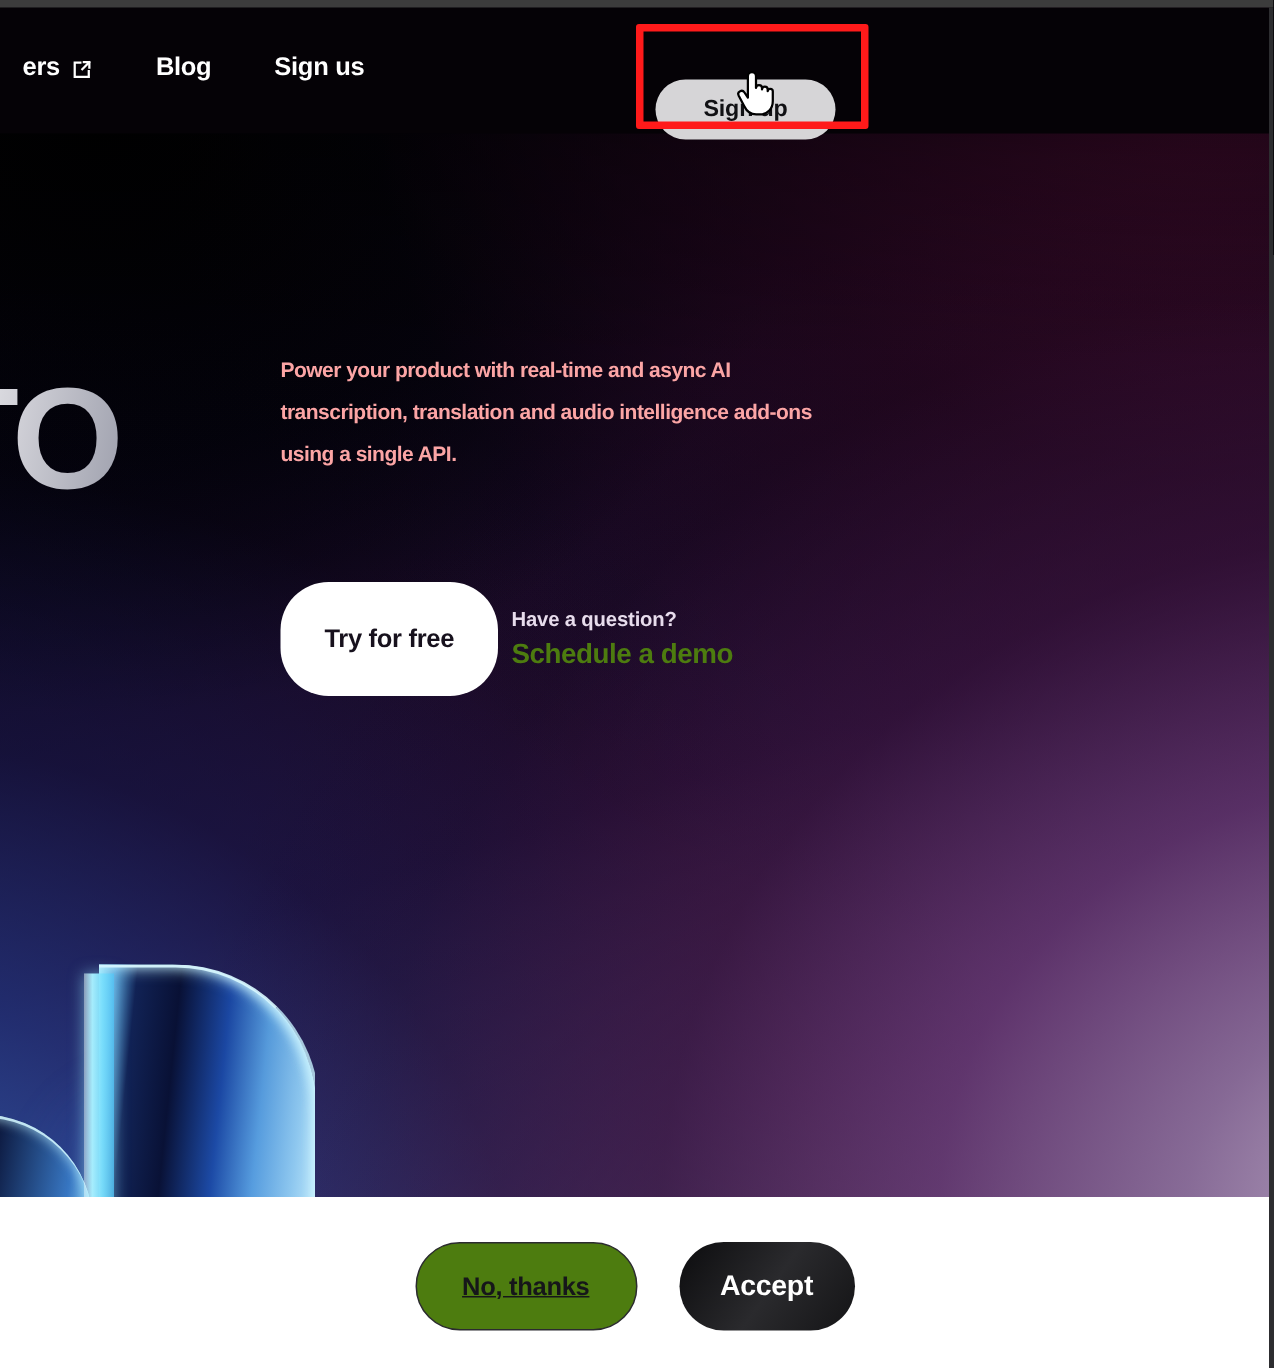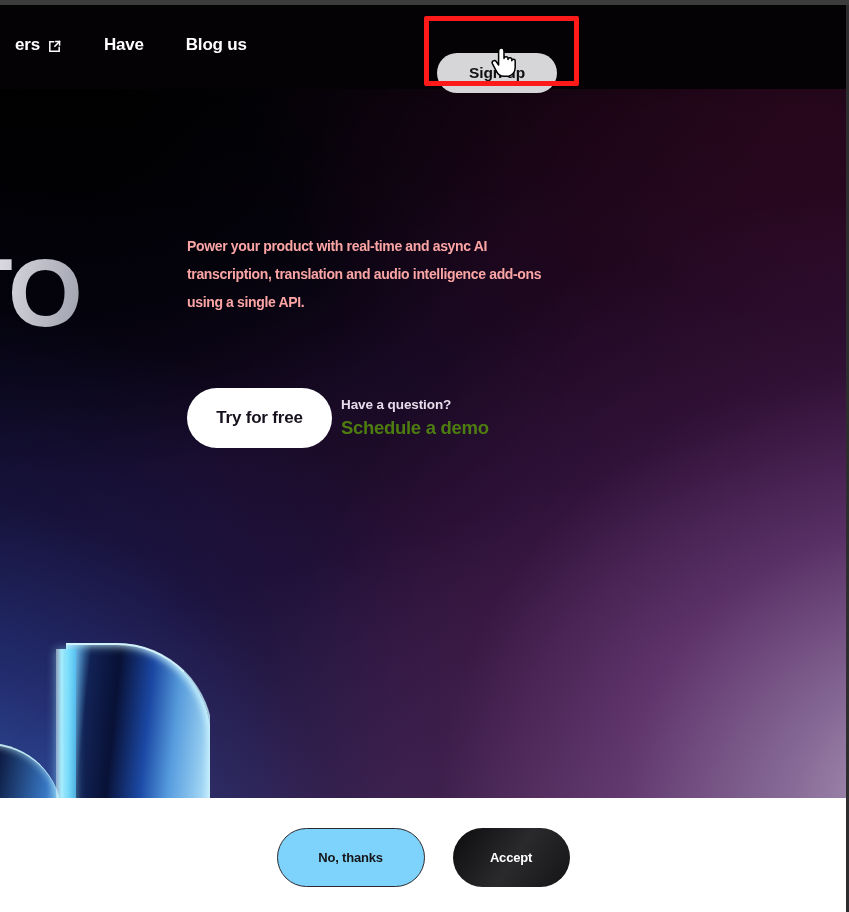--- a/index.html
+++ b/index.html
@@ -134,21 +134,21 @@
   .hero-sub {
     position:absolute; left:187px; top:227px; width:375px; z-index:10;
     color:#fca5a5; font-size:14px; font-weight:700; line-height:28px;
     letter-spacing:-0.35px;
   }
   .cta-row {
     position:absolute; left:187px; top:383px; z-index:10;
     display:flex; align-items:center;
   }
   .try-btn {
-    width:145px; height:60px; border-radius:32px;
+    width:145px; height:76px; border-radius:32px;
     background:#ffffff; border:none; cursor:pointer;
     color:#17111d; font-size:17px; font-weight:700; letter-spacing:-0.2px;
     display:flex; align-items:center; justify-content:center;
   }
   .demo-block { margin-left:9px; }
   .demo-q {
     color:#e7dcec; font-size:13.5px; font-weight:700; letter-spacing:-0.1px;
     margin-bottom:5px;
   }
   .demo-link {
@@ -157,28 +157,28 @@
   }
 
   
   .cookie-banner {
     position:absolute; left:0; top:793px; width:846px; height:119px;
     background:#ffffff; z-index:45;
     display:flex; align-items:center; justify-content:center; gap:28px;
   }
   .cookie-decline {
     width:148px; height:59px; border-radius:32px;
-    background:#7dd3fc; border:1.4px solid #2b2b2f; cursor:pointer;
-    color:#16161a; font-size:13px; font-weight:700; letter-spacing:-0.2px;
+    background:#4d7c0f; border:1.4px solid #2b2b2f; cursor:pointer;
+    color:#16161a; font-size:17px; font-weight:700; letter-spacing:-0.2px;text-decoration:underline;
   }
   .cookie-accept {
     width:117px; height:59px; border-radius:32px;
     background:linear-gradient(125deg,#0c0c0e 0%,#2a2a2d 52%,#141416 100%);
     border:none; cursor:pointer;
-    color:#ffffff; font-size:13px; font-weight:700; letter-spacing:-0.2px;
+    color:#ffffff; font-size:19px; font-weight:700; letter-spacing:-0.2px;
   }
 
   
   .edge-strip {
     position:absolute; top:5px; right:0; width:3px; height:907px;
     background:#2d2d30; z-index:50;
   }
 </style>
 </head>
 <body>
@@ -220,22 +220,22 @@
           <span>ers</span>
           <span class="ext-icon">
             <svg width="15" height="15" viewBox="0 0 16 16" fill="none" stroke="#ffffff" stroke-width="1.6">
               <path d="M3 3 H7 M3 3 V13 H13 V9" stroke-linecap="square"></path>
               <path d="M9.5 2.6 H13.4 V6.5" stroke-linecap="square"></path>
               <path d="M13.2 2.8 L8.4 7.6" stroke-linecap="square"></path>
             </svg>
           </span>
         </a>
 
-        <a class="nav-link">Have</a>
-        <a class="nav-link">Blog us</a>
+        <a class="nav-link">Blog</a>
+        <a class="nav-link">Sign us</a>
       </div>
 
       <button class="signup-btn">Sign up</button>
     </div>
 
     <div class="annot-box"></div>
 
     <div class="cursor">
       <svg width="26" height="32" viewBox="0 0 26 32">
         <path d="M8.6 14.0 V4.9 C8.6 3.3 9.8 2.1 11.3 2.1 C12.8 2.1 14.0 3.3 14.0 4.9 V12.6

